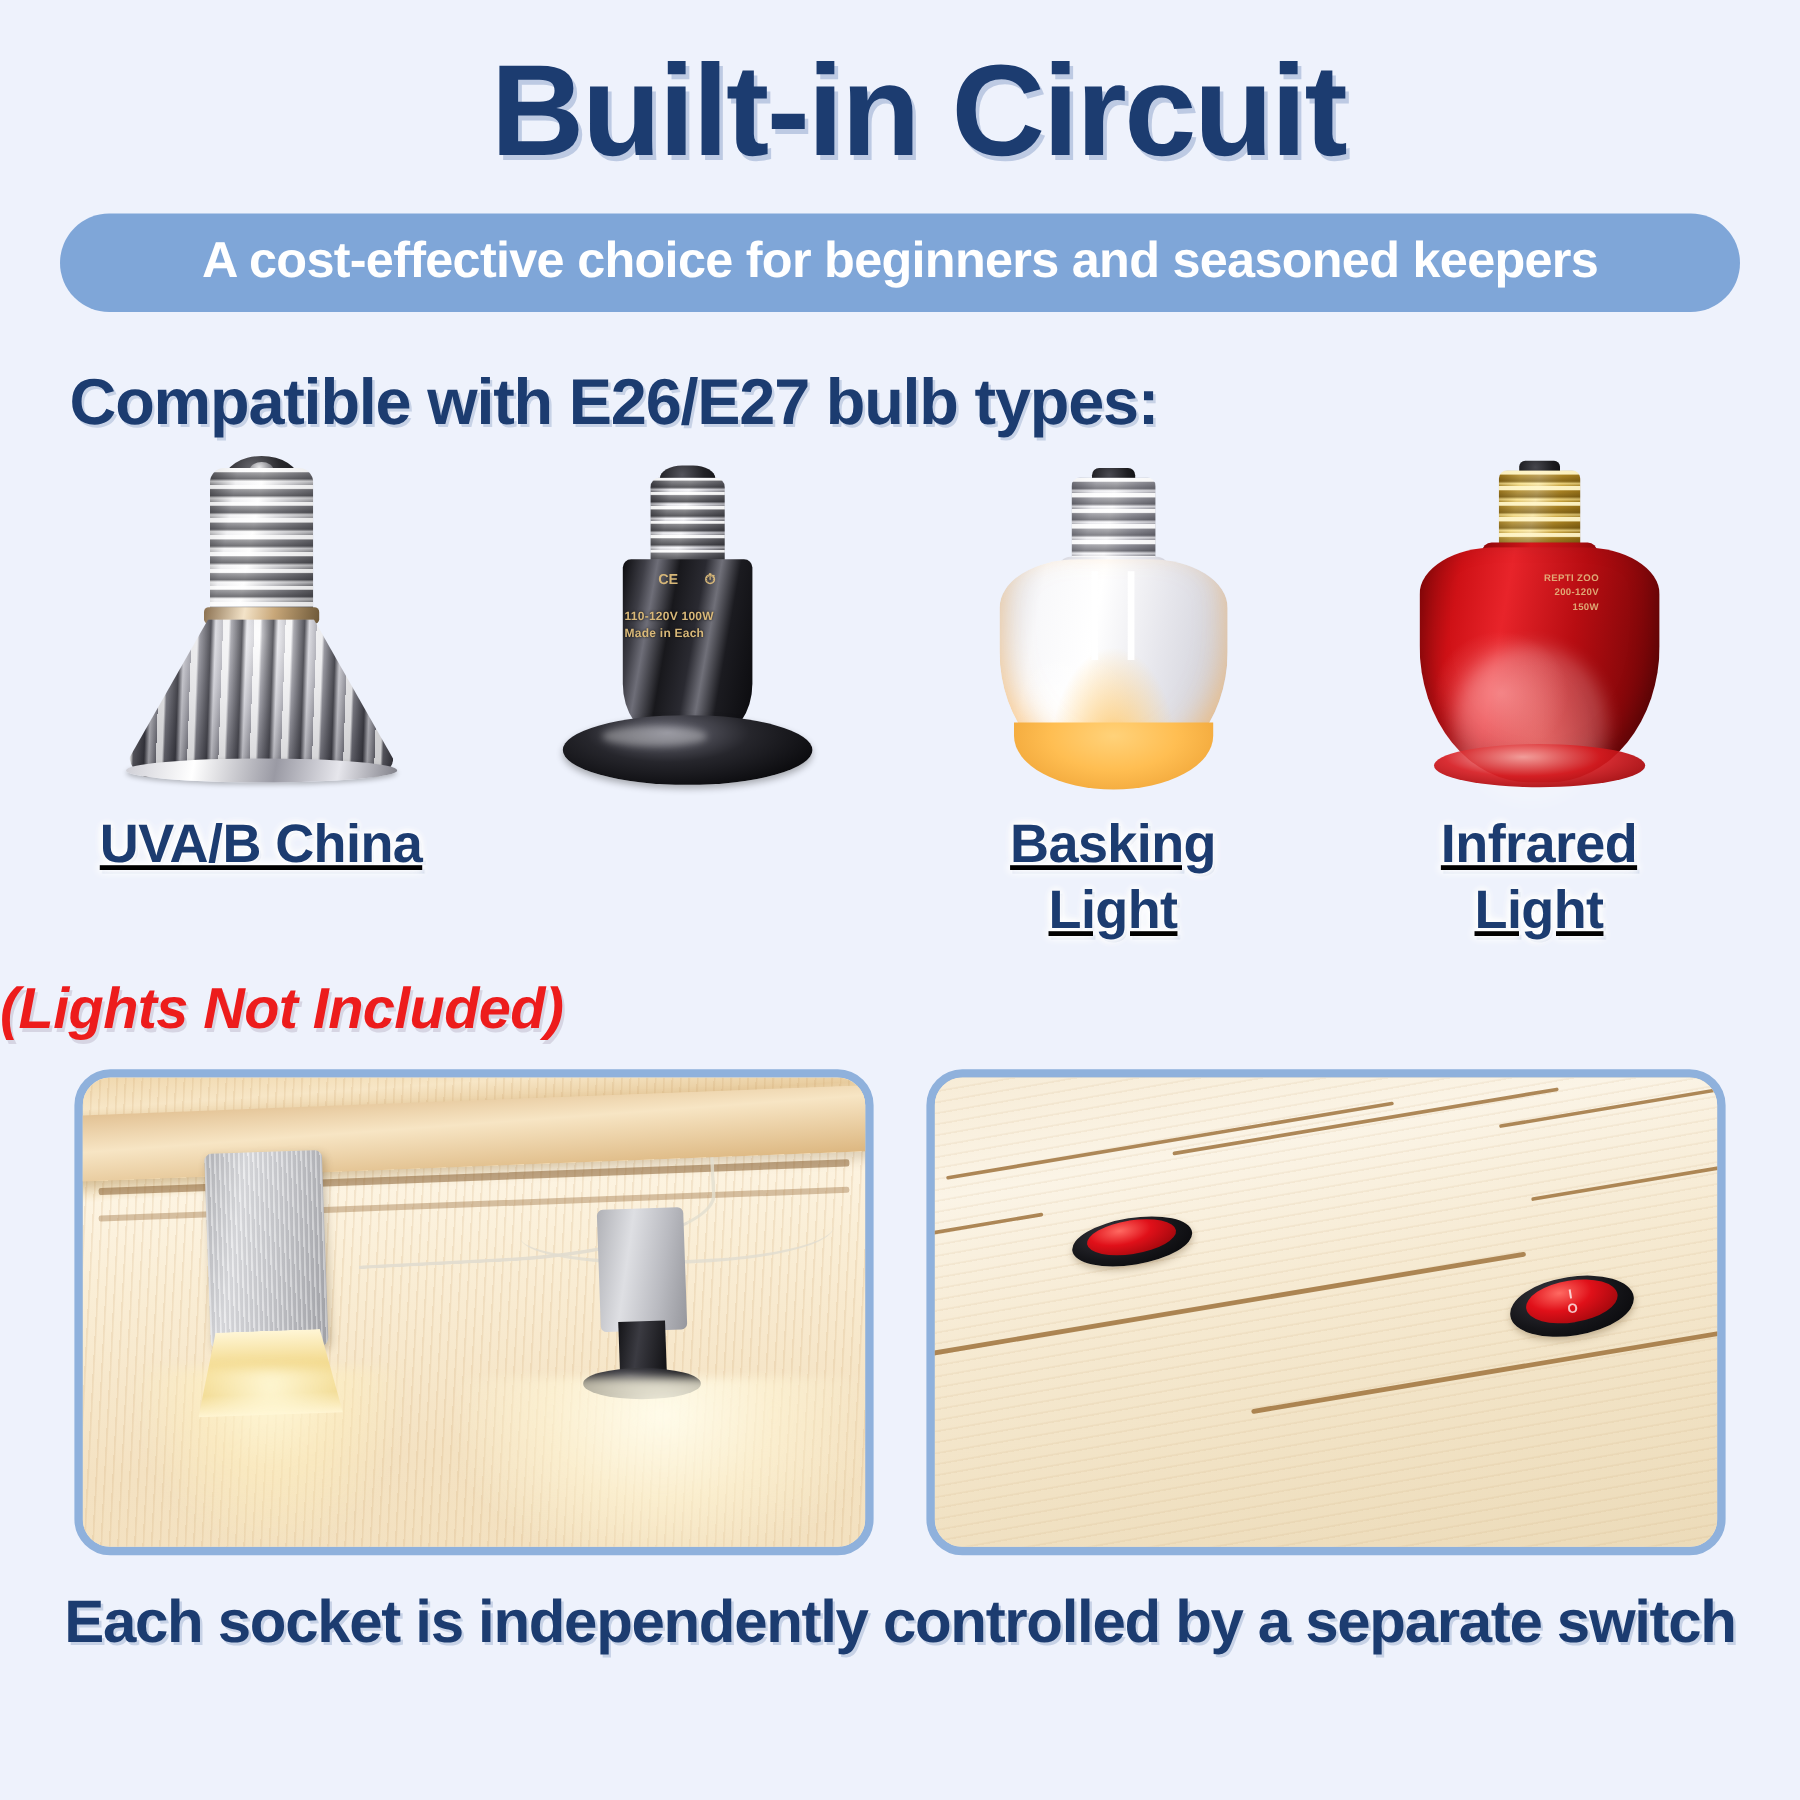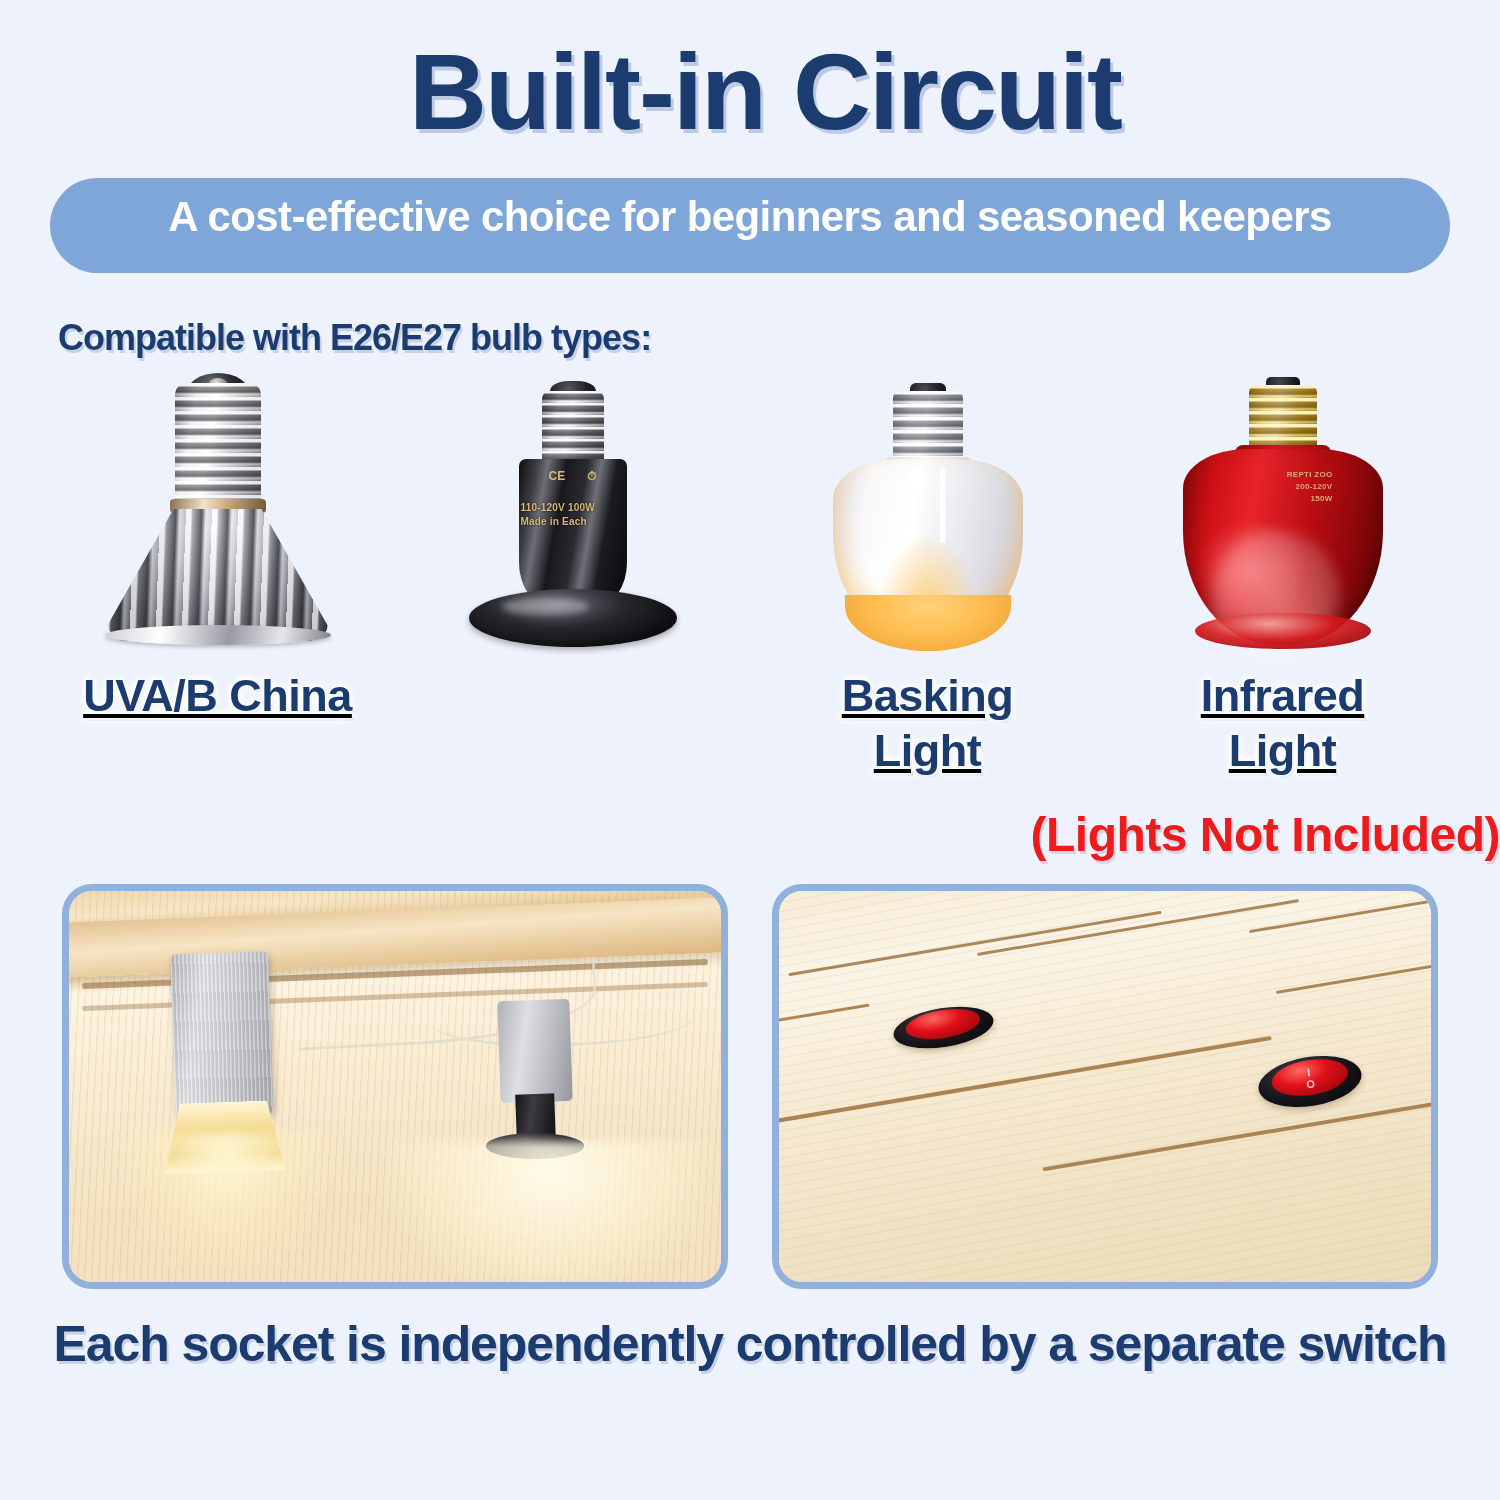--- a/index.html
+++ b/index.html
@@ -20,34 +20,34 @@
     letter-spacing:-2px;
     line-height:1;
     padding-top:38px;
     text-shadow:3px 4px 0 rgba(150,170,205,.55);
     padding-left:30px;
   }
   .subtitle-wrap { display:flex; justify-content:center; margin-top:32px; }
   .subtitle-pill {
     background:#7FA6D8;
     border-radius:60px;
-    padding:15px 46px 32px;
+    padding:15px 46px 19px;
     width:1400px;
     text-align:center;
     color:#FFFFFF;
     font-size:42px;
     font-weight:bold;
     letter-spacing:-.6px;
     white-space:nowrap;
   }
 
   
   .compat-heading {
     margin:44px 0 0 58px;
-    font-size:36px;
+    font-size:54px;
     font-weight:bold;
     color:#1C3C70;
     letter-spacing:-1px;
     text-shadow:2px 3px 0 rgba(150,170,205,.45);
   }
 
   
   .bulb-row {
     display:flex;
     margin-top:14px;
@@ -244,27 +244,28 @@
     border-radius:50%;background:rgba(255,255,255,.22);filter:blur(7px);
   }
   .ir-rim{
     position:absolute;left:50%;transform:translateX(-50%);top:240px;
     width:176px;height:36px;border-radius:50%;
     background:radial-gradient(ellipse at 42% 30%, rgba(255,190,185,.65) 0%, rgba(215,25,30,.9) 45%, #8b0709 100%);
   }
 
   
   .not-included{
-    text-align:right;
+    text-align:left;
     margin-top:28px;
     font-size:48px;
     font-weight:bold;
     color:#ED1C1C;
     letter-spacing:-.5px;
     text-shadow:2px 3px 0 rgba(170,160,180,.35);
+    font-style:italic;
   }
 
   
   .photo-row{
     display:flex;
     justify-content:space-between;
     padding:0 62px;
     margin-top:22px;
     gap:44px;
   }

